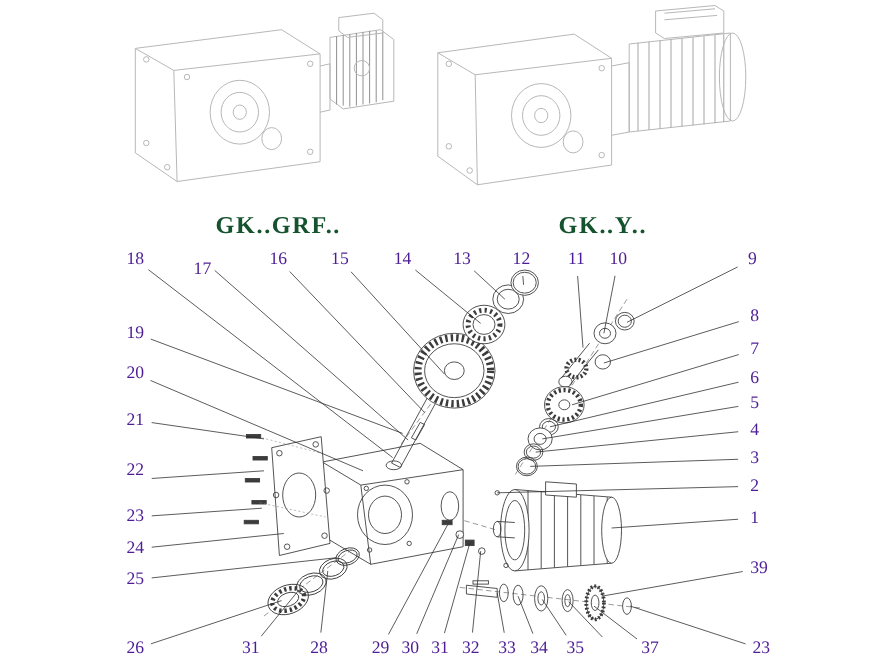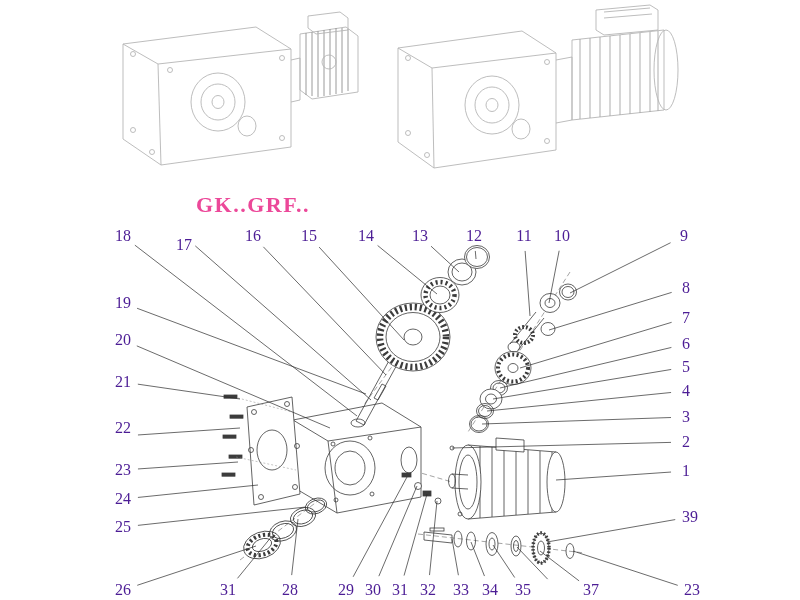--- a/index.html
+++ b/index.html
@@ -6,21 +6,21 @@
   html,body { width:800px; height:600px; background:#ffffff; }
   body { font-family:"Liberation Serif", serif; }
   .page { position:relative; width:800px; height:600px; background:#fff; overflow:hidden; }
   #art { position:absolute; left:0; top:0; }
   .callout {
     position:absolute; transform:translate(-50%,-50%);
     font-size:16px; color:#4c1d95; line-height:1; white-space:nowrap;
   }
   .title {
     position:absolute; transform:translate(-50%,-50%);
-    font-size:22px; font-weight:bold; letter-spacing:1.5px; color:#ec4899; white-space:nowrap;
+    font-size:22px; font-weight:bold; letter-spacing:1.5px; color:#14532d; white-space:nowrap;
   }
   .title-grf { left:253px; top:205px; }
   .title-y   { left:548px; top:205px; }
   #leaders line { stroke:#2b2b2b; stroke-width:0.7; }
 </style>
 </head>
 <body>
 
 <div class="page">
 
@@ -248,20 +248,21 @@
         <line x1="484.4792732348893" y1="576.0529008039309" x2="471" y2="542"></line>
         <line x1="514.6794970566216" y1="577.5192455849324" x2="493" y2="545"></line>
         <line x1="547.6488699964074" y1="579.1439368255004" x2="517" y2="547"></line>
         <line x1="579.084632505342" y1="580.888248386438" x2="540" y2="551"></line>
         <line x1="677.7459756721269" y1="585.3285130354029" x2="573" y2="551"></line>
         <line x1="675.2241045784626" y1="519.5831985002687" x2="547" y2="542"></line>
       </g>
   </svg>
 
   <div class="title title-grf">GK..GRF..</div>
+  <div class="title title-y">GK..Y..</div>
 
   <div id="callouts">
       <div class="callout" style="left: 686px; top: 471px;">1</div>
       <div class="callout" style="left: 686px; top: 442px;">2</div>
       <div class="callout" style="left: 686px; top: 417px;">3</div>
       <div class="callout" style="left: 686px; top: 391px;">4</div>
       <div class="callout" style="left: 686px; top: 367px;">5</div>
       <div class="callout" style="left: 686px; top: 344px;">6</div>
       <div class="callout" style="left: 686px; top: 318px;">7</div>
       <div class="callout" style="left: 686px; top: 288px;">8</div>

